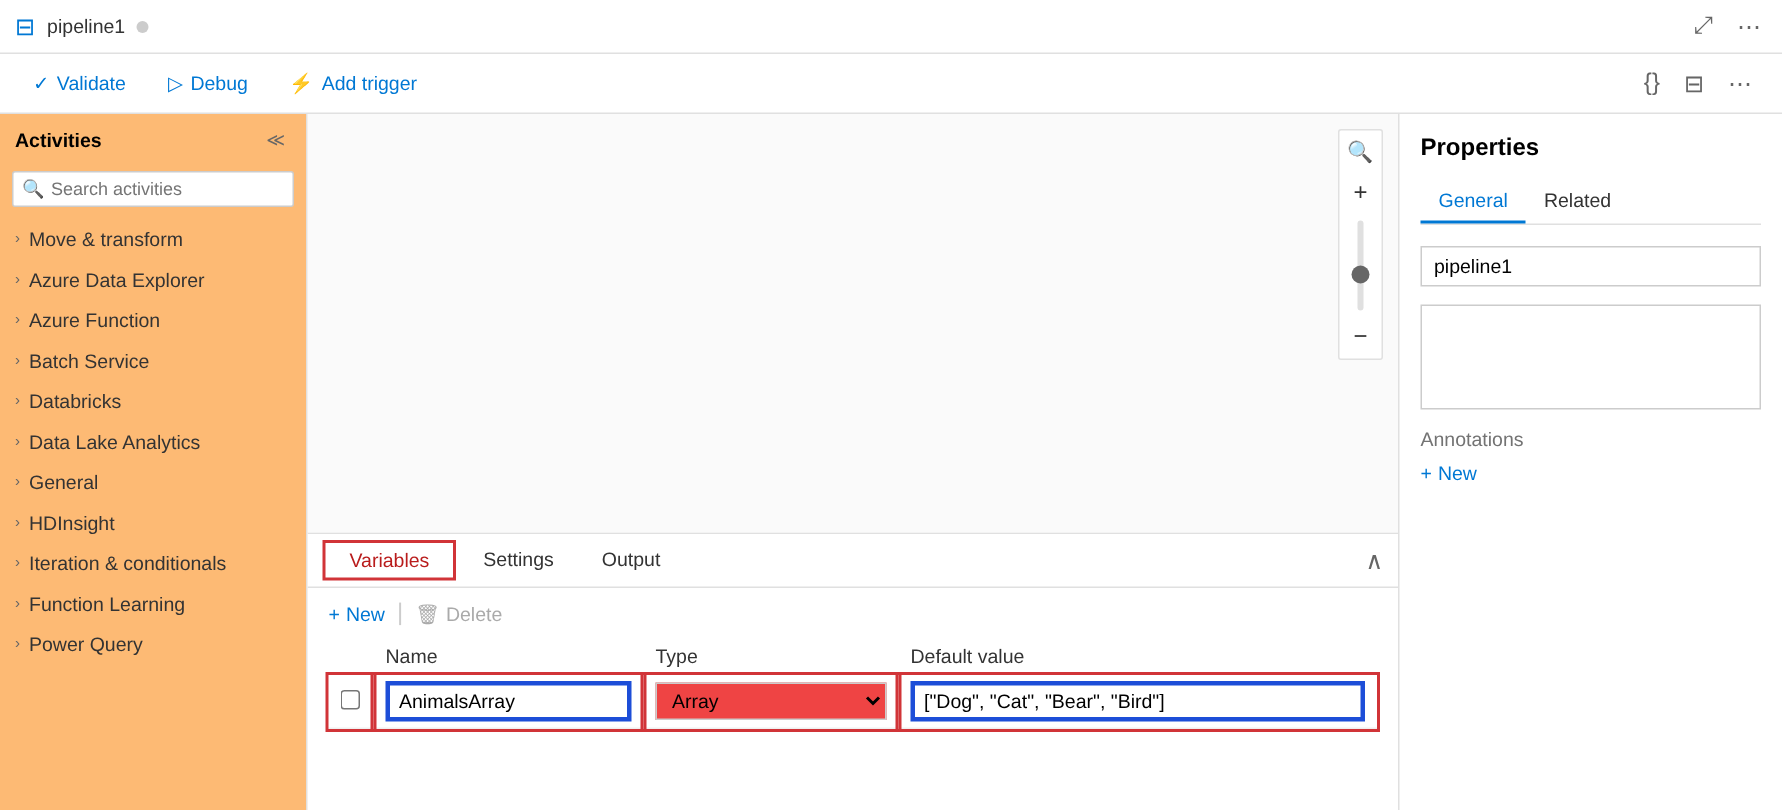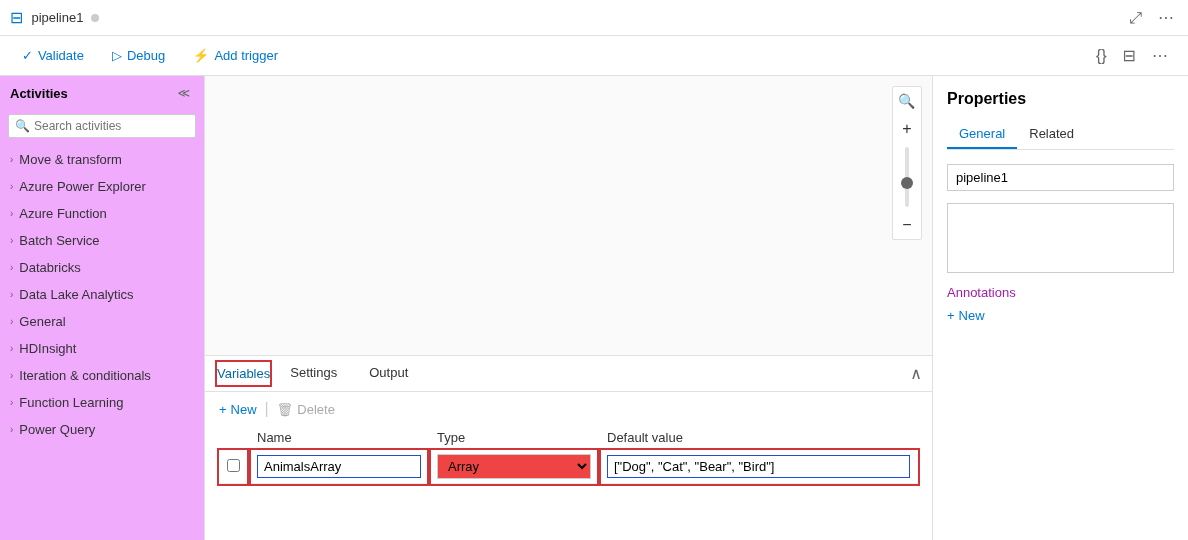--- a/index.html
+++ b/index.html
@@ -27,21 +27,21 @@
       cursor: pointer; color: #0078d4; font-size: 13px; padding: 4px 6px;
     }
     .toolbar-right { margin-left: auto; display: flex; gap: 8px; }
 
     
     .main-layout { display: flex; flex: 1; overflow: hidden; }
 
     
     .sidebar {
       width: 205px; border-right: 1px solid #e0e0e0; display: flex; flex-direction: column;
-      overflow-y: auto; background: #f0abfc;
+      overflow-y: auto; background: #fdba74;
     }
     .sidebar-header {
       display: flex; align-items: center; justify-content: space-between;
       padding: 8px 10px; font-weight: 600; font-size: 14px;
     }
     .sidebar-header-icons { display: flex; gap: 4px; }
     .search-box {
       margin: 4px 8px 8px; display: flex; align-items: center; gap: 4px;
       border: 1px solid #ccc; border-radius: 2px; padding: 4px 6px; background: #fff;
     }
@@ -88,21 +88,21 @@
     }
     .bottom-tabs {
       display: flex; align-items: center; border-bottom: 1px solid #e0e0e0;
       padding: 0 10px; height: 36px; gap: 4px;
     }
     .bottom-tab {
       padding: 6px 14px; cursor: pointer; color: #333; border: none; background: none;
       font-size: 13px; border-bottom: 2px solid transparent;
     }
     .bottom-tab.selected-outline {
-      border: 2px solid #d13438 !important; color: #0369a1; padding: 4px 0;
+      border: 2px solid #d13438 !important; color: #b91c1c; padding: 4px 16px;
     }
     .bottom-tab-collapse { margin-left: auto; background: none; border: none; cursor: pointer; font-size: 16px; color: #666; }
 
     .bottom-content { padding: 8px 14px; flex: 1; overflow: auto; }
     .bottom-actions { display: flex; align-items: center; gap: 8px; margin-bottom: 8px; }
     .action-btn {
       display: flex; align-items: center; gap: 4px; background: none; border: none;
       cursor: pointer; color: #0078d4; font-size: 13px;
     }
     .action-btn.disabled { color: #aaa; cursor: default; }
@@ -110,21 +110,21 @@
 
     
     .var-table { width: 100%; border-collapse: collapse; }
     .var-table th {
       text-align: left; padding: 4px 8px; font-weight: 400; color: #333;
       border-bottom: 1px solid #e0e0e0; background: #fff;
     }
     .var-table td { padding: 4px 8px; border-bottom: 1px solid #f0f0f0; }
     .var-row-outline td { outline: 2px solid #d13438; }
     .var-table input[type="text"] {
-      border: 1px solid #1d4ed8; padding: 3px 6px; width: 100%; outline: none;
+      border: 3px solid #1d4ed8; padding: 3px 6px; width: 100%; outline: none;
       font-size: 13px;
     }
     .var-table input[type="checkbox"] { cursor: pointer; }
     .type-select {
       width: 100%; padding: 3px 6px; border: 1px solid #ccc;
       font-size: 13px; background: #ef4444; cursor: pointer; appearance: auto;
     }
     .col-checkbox { width: 30px; }
     .col-name { width: 180px; }
     .col-type { width: 170px; }
@@ -146,21 +146,21 @@
     .prop-label { font-size: 12px; color: #333; margin-bottom: 4px; }
     .prop-required { color: #d13438; }
     .prop-input {
       width: 100%; border: 1px solid #ccc; padding: 5px 8px;
       font-size: 13px; outline: none; margin-bottom: 12px;
     }
     .prop-textarea {
       width: 100%; border: 1px solid #ccc; padding: 5px 8px;
       font-size: 13px; resize: none; height: 70px; outline: none; margin-bottom: 12px;
     }
-    .annotations-label { font-size: 13px; color: #a21caf; margin-bottom: 8px; }
+    .annotations-label { font-size: 13px; color: #737373; margin-bottom: 8px; }
     .add-new-btn {
       display: flex; align-items: center; gap: 4px; background: none; border: none;
       cursor: pointer; color: #0078d4; font-size: 13px;
     }
   </style>
 </head>
 <body>
 
 <div class="top-bar">
   <div class="top-bar-left">
@@ -207,21 +207,21 @@
       <span style="color:#666; font-size:12px;">🔍</span>
       <input type="text" placeholder="Search activities" style="">
     </div>
 
     <div class="sidebar-item">
       <span class="chevron">›</span>
       <span>Move &amp; transform</span>
     </div>
     <div class="sidebar-item">
       <span class="chevron">›</span>
-      <span>Azure Power Explorer</span>
+      <span>Azure Data Explorer</span>
     </div>
     <div class="sidebar-item">
       <span class="chevron">›</span>
       <span>Azure Function</span>
     </div>
     <div class="sidebar-item">
       <span class="chevron">›</span>
       <span>Batch Service</span>
     </div>
     <div class="sidebar-item">

